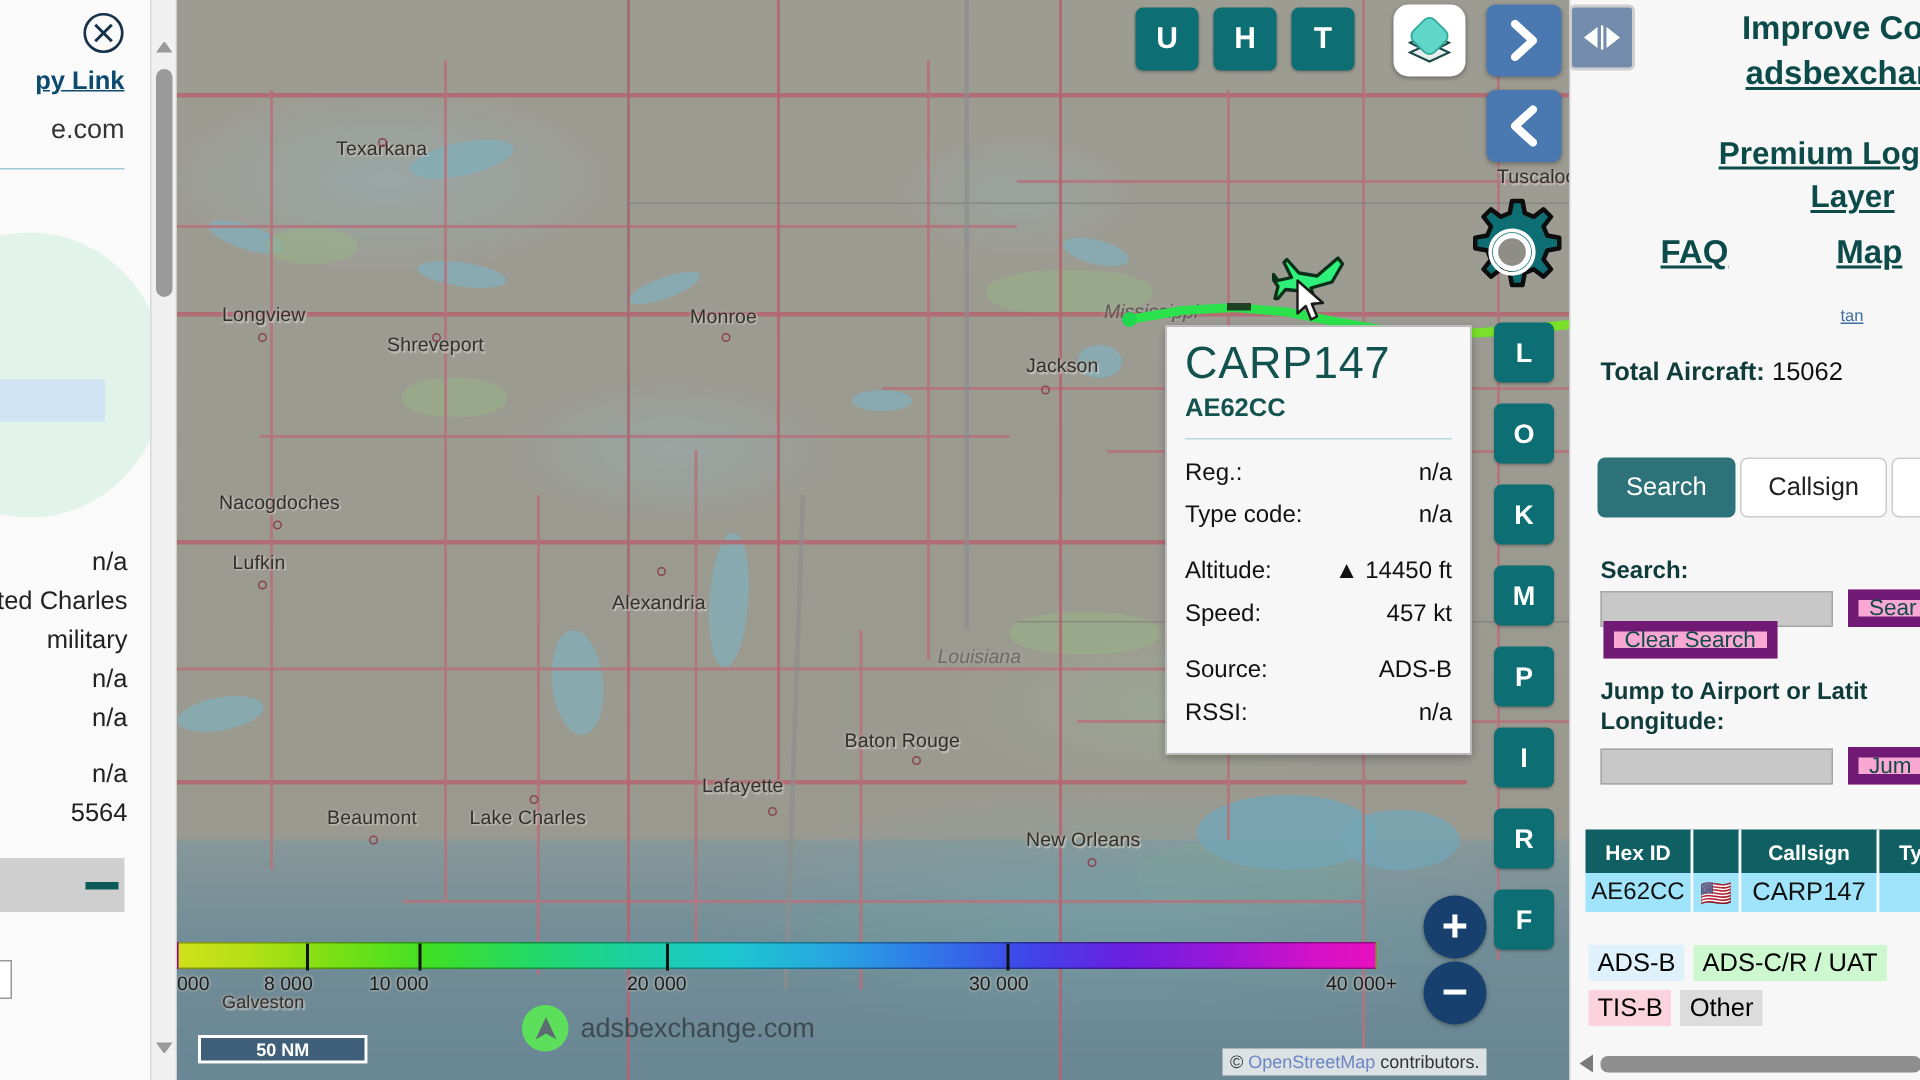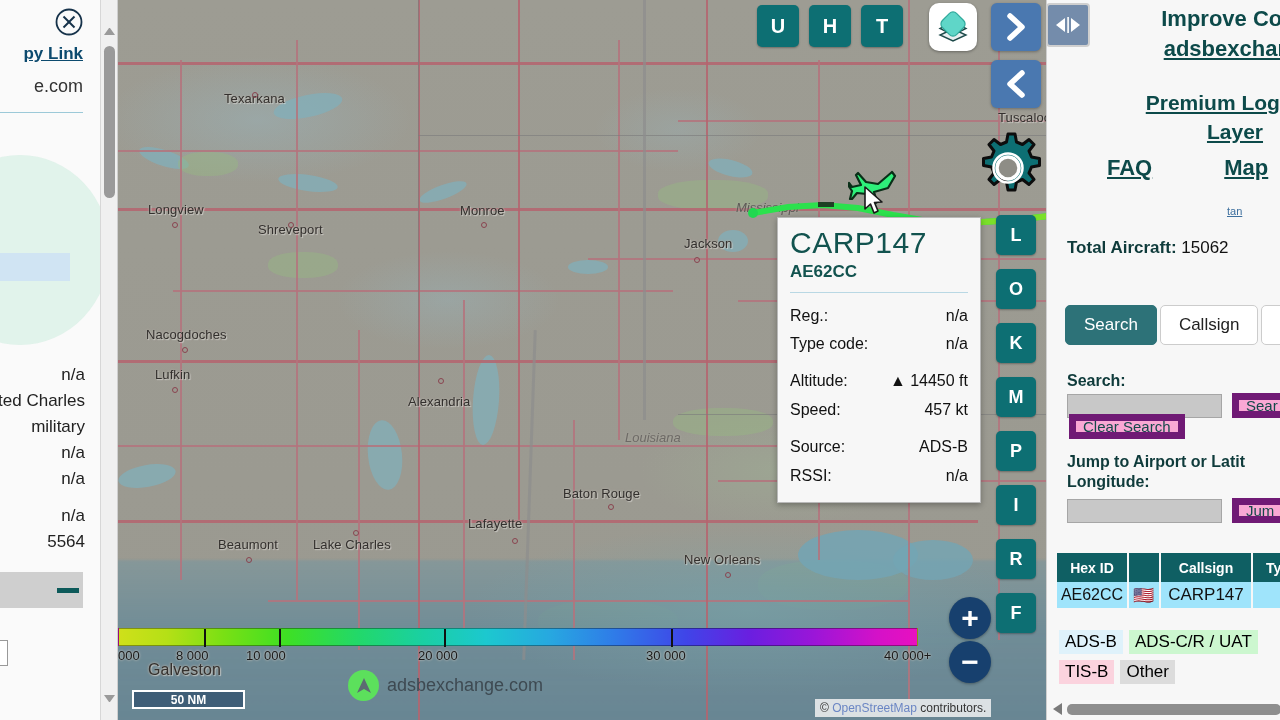--- a/index.html
+++ b/index.html
@@ -400,21 +400,21 @@
     <div class="city-dot" style="left:128px;top:557px"></div>
     <div class="city-label" style="left:195px;top:537px">Lake Charles</div>
     <div class="city-dot" style="left:235px;top:530px"></div>
     <div class="city-label" style="left:350px;top:516px">Lafayette</div>
     <div class="city-dot" style="left:394px;top:538px"></div>
     <div class="city-label" style="left:445px;top:486px">Baton Rouge</div>
     <div class="city-dot" style="left:490px;top:504px"></div>
     <div class="city-label" style="left:566px;top:552px">New Orleans</div>
     <div class="city-dot" style="left:607px;top:572px"></div>
     <div class="city-label" style="left:880px;top:110px">Tuscaloosa</div>
-    <div class="city-label" style="left:30px;top:661px;font-size:16px">Galveston</div>
+    <div class="city-label" style="left:30px;top:661px;font-size:12px">Galveston</div>
 
     <svg class="ac-trail" style="left:610px;top:175px;width:330px;height:60px" viewBox="0 0 330 60">
       <polyline points="25,38 60,32 95,30 130,33 165,40 200,46 240,48 285,45 330,40" fill="none" stroke="#2be24d" stroke-width="6" stroke-linecap="round"></polyline>
       <polyline points="200,46 240,48 285,45 330,40" fill="none" stroke="#7be02a" stroke-width="6" stroke-linecap="round"></polyline>
       <circle cx="25" cy="38" r="5" fill="#20d850"></circle>
       <rect x="90" y="27" width="16" height="5" fill="#1a1a1a" opacity=".8"></rect>
     </svg>
 
     <svg class="plane-wrap" width="50" height="44" viewBox="0 0 50 44">
       <path d="M44,4 L30,16 L18,14 L10,5 L8,7 L13,17 L4,19 L1,15 L0,17 L4,23 L2,31 L4,31 L9,25 L19,26 L26,36 L29,34 L26,24 L40,20 L47,8 Z" fill="#2ef07a" stroke="#0a2f18" stroke-width="2.2" stroke-linejoin="round"></path>

